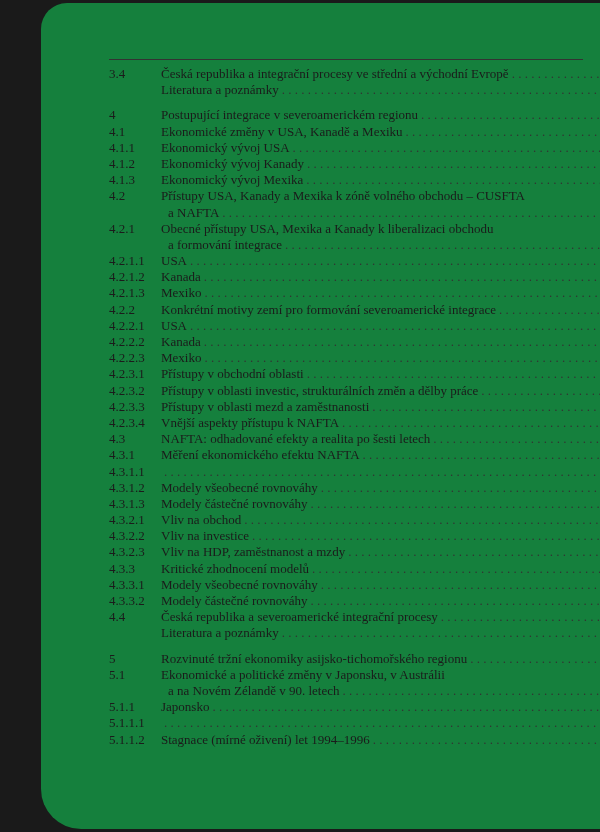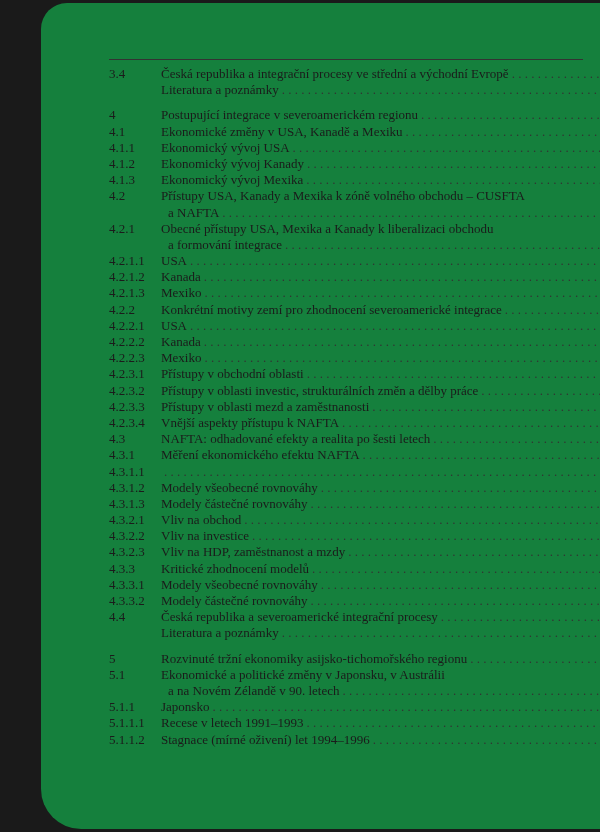--- a/index.html
+++ b/index.html
@@ -132,21 +132,21 @@
           <div class="lastline">
             <span class="title">Mexiko</span>
             <span class="dots"></span>
           </div>
         </div>
       </div>
       <div class="entry">
         <span class="num">4.2.2</span>
         <div class="body">
           <div class="lastline">
-            <span class="title">Konkrétní motivy zemí pro zhodnocení severoamerické integrace</span>
+            <span class="title">Konkrétní motivy zemí pro formování severoamerické integrace</span>
             <span class="dots"></span>
           </div>
         </div>
       </div>
       <div class="entry">
         <span class="num">4.2.2.1</span>
         <div class="body">
           <div class="lastline">
             <span class="title">USA</span>
             <span class="dots"></span>
@@ -348,21 +348,20 @@
           <div class="lastline">
             <span class="title">Japonsko</span>
             <span class="dots"></span>
           </div>
         </div>
       </div>
       <div class="entry">
         <span class="num">5.1.1.1</span>
         <div class="body">
           <div class="lastline">
-            <span class="title">Recese v letech 1991–1993</span>
             <span class="dots"></span>
           </div>
         </div>
       </div>
       <div class="entry">
         <span class="num">5.1.1.2</span>
         <div class="body">
           <div class="lastline">
             <span class="title">Stagnace (mírné oživení) let 1994–1996</span>
             <span class="dots"></span>

